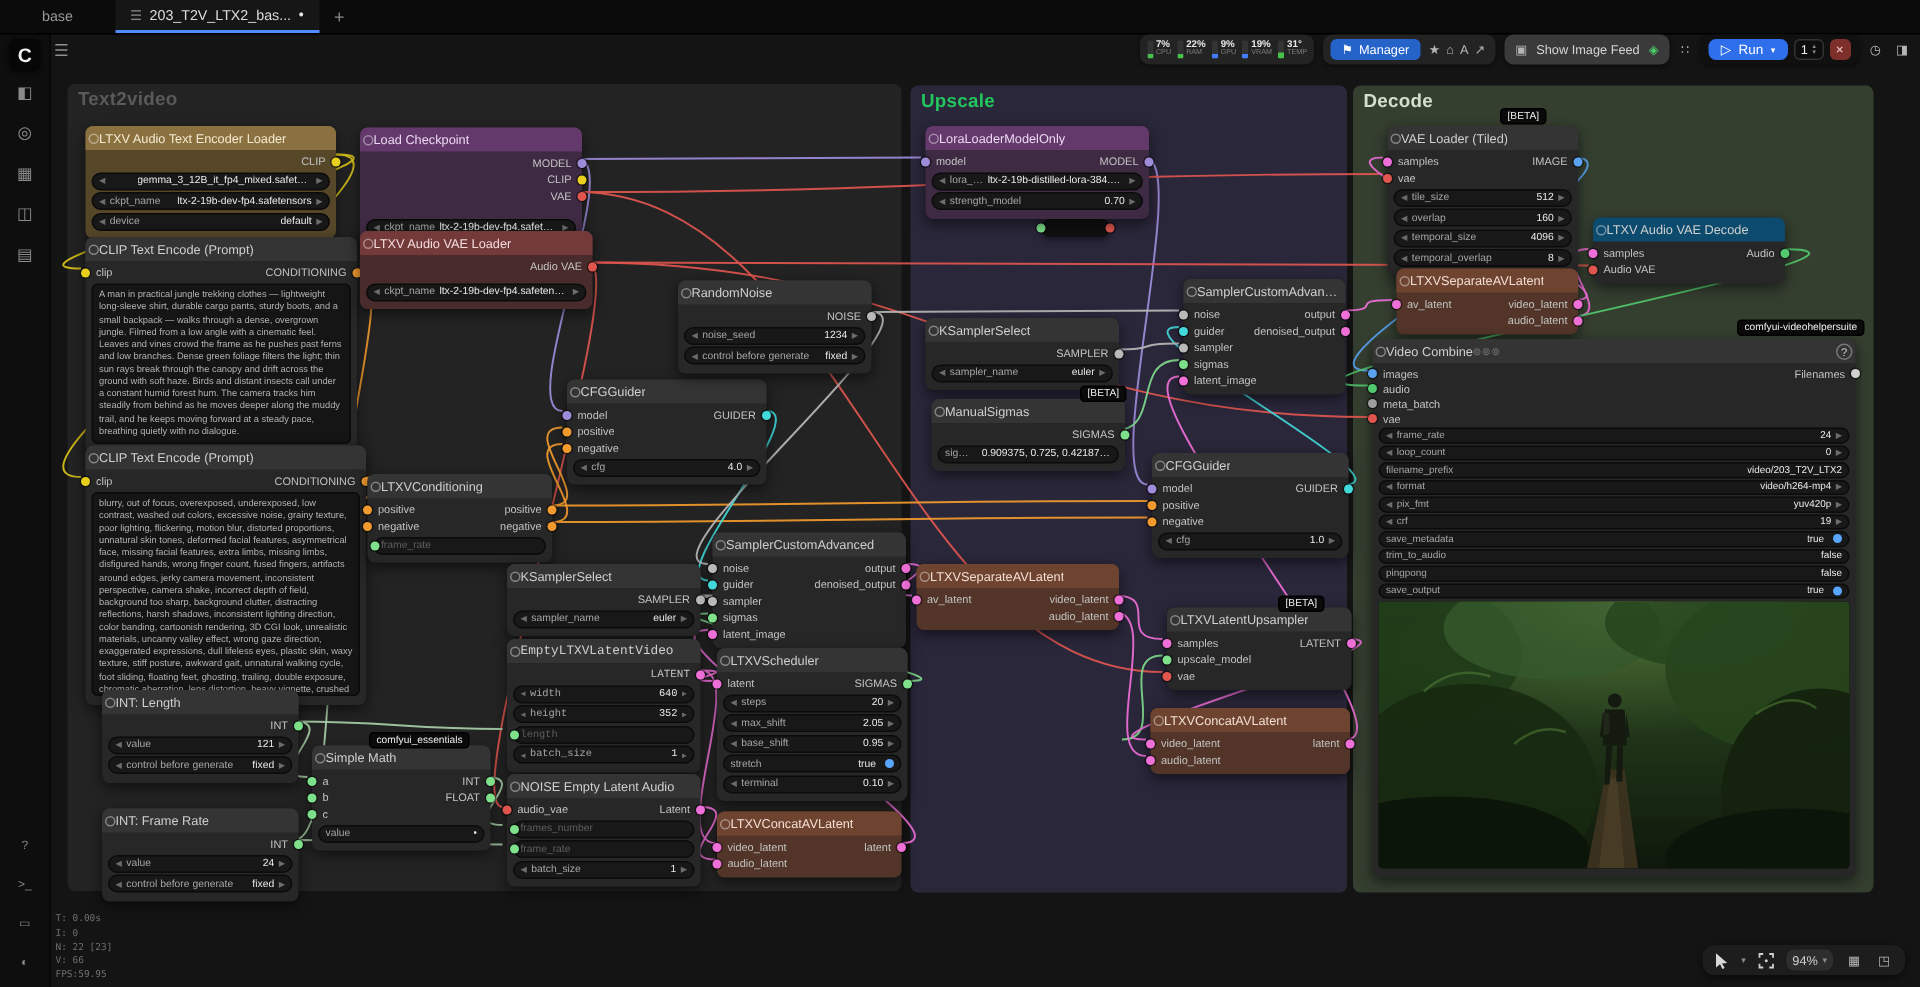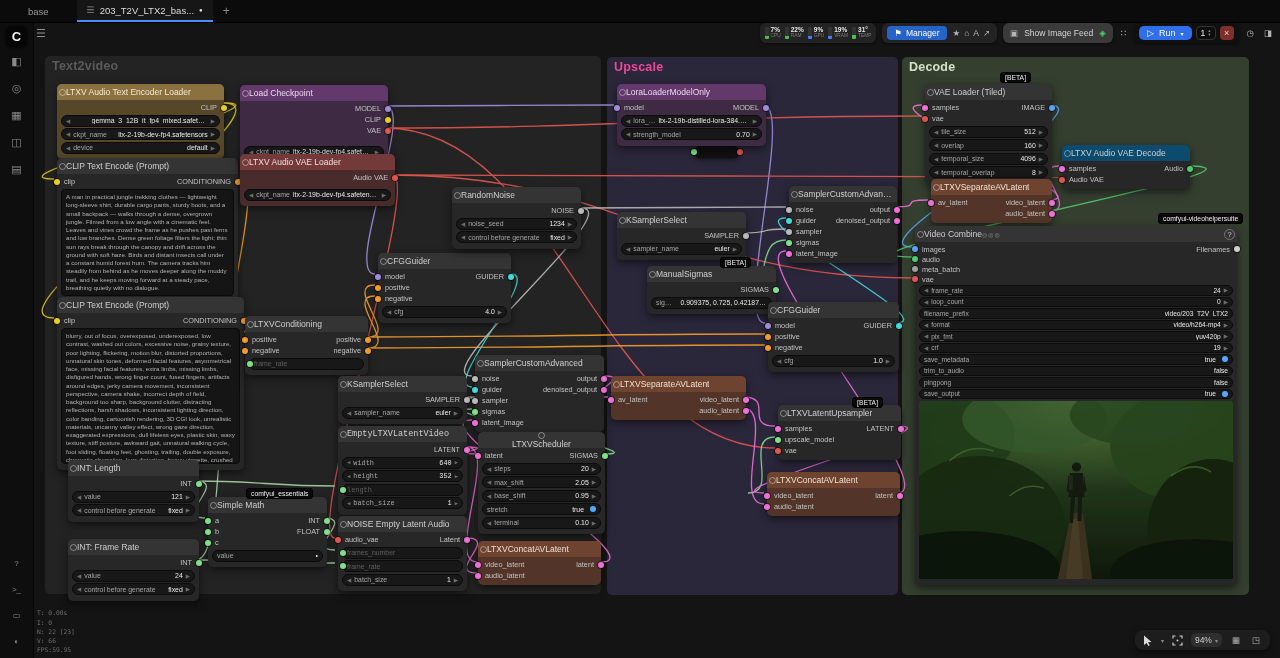--- a/index.html
+++ b/index.html
@@ -233,21 +233,21 @@
         <path d="M894,207 C926,207 896,200 928,200" stroke="#ee6fd8" stroke-width="1.3" fill="none" opacity="0.92"></path>
         <path d="M1049,200 C1106.15,200 864.85,105 922,105" stroke="#ee6fd8" stroke-width="1.3" fill="none" opacity="0.92"></path>
         <path d="M1049,211 C1081,211 1027,166 1059,166" stroke="#ee6fd8" stroke-width="1.3" fill="none" opacity="0.92"></path>
         <path d="M1049,105 C1110.65,105 850.35,247 912,247" stroke="#5aa2f0" stroke-width="1.3" fill="none" opacity="0.92"></path>
         <path d="M1187,166 C1310.75,166 788.25,257 912,257" stroke="#52c96e" stroke-width="1.3" fill="none" opacity="0.92"></path>
       </svg>
   <div class="group" style="left: 45px; top: 56px; width: 556px; height: 538px; background: rgba(58, 58, 58, 0.42);">
         <span class="g-title" style="color: rgb(90, 90, 90);">Text2video</span>
       </div>
       <div class="group" style="left: 607px; top: 57px; width: 291px; height: 538px; background: rgba(98, 86, 152, 0.3);">
-        <span class="g-title" style="color: #ec4899;">Upscale</span>
+        <span class="g-title" style="color: #22c55e;">Upscale</span>
       </div>
       <div class="group" style="left: 902px; top: 57px; width: 347px; height: 538px; background: rgba(100, 124, 88, 0.42);">
         <span class="g-title" style="color: rgb(212, 224, 204);">Decode</span>
       </div>
       <div class="pillnode" style="left: 694px; top: 146px; width: 46px; height: 12px;">
         <span class="dot" style="background: rgb(126, 224, 138); left: -3px;"></span>
         <span class="dot" style="background: rgb(224, 86, 79); right: -3px;"></span>
       </div>
       <div class="node" style="left: 57px; top: 84px; width: 167px; background: rgb(86, 71, 41);">
         <div class="n-head" style="background: rgb(138, 113, 63); color: rgb(243, 234, 210);">
@@ -522,21 +522,21 @@
           </div>
           <div class="row widget">
             <span class="arrow">◀</span>
             <span>batch_size</span>
             <span class="wvalue">1</span>
             <span class="arrow">▶</span>
           </div>
         </div>
       </div>
       <div class="node" style="left: 478px; top: 432px; width: 127px; background: rgb(39, 39, 39);">
-        <div class="n-head" style="background: rgb(52, 52, 52); color: rgb(207, 207, 207); flex-direction: column;">
+        <div class="n-head" style="background: rgb(52, 52, 52); color: rgb(207, 207, 207);">
           <span class="collapse"></span>
           <span class="n-title">LTXVScheduler</span>
         </div>
         <div class="n-body">
           <div class="row io">
             <span>latent</span>
             <span>SIGMAS</span>
             <span class="dot in" style="background: rgb(238, 111, 216);"></span>
             <span class="dot out" style="background: rgb(126, 224, 138);"></span>
           </div>
@@ -735,21 +735,21 @@
             <span class="dot out" style="background: rgb(185, 185, 185);"></span>
           </div>
           <div class="row widget">
             <span class="arrow">◀</span>
             <span>sampler_name</span>
             <span class="wvalue">euler</span>
             <span class="arrow">▶</span>
           </div>
         </div>
       </div>
-      <div class="node" style="left: 647px; top: 266px; width: 129px; background: rgb(39, 39, 39);">
+      <div class="node" style="left: 621px; top: 266px; width: 129px; background: rgb(39, 39, 39);">
         <div class="n-head" style="background: rgb(52, 52, 52); color: rgb(207, 207, 207);">
           <span class="collapse"></span>
           <span class="n-title">ManualSigmas</span>
         </div>
         <div class="n-body">
           <div class="row io">
             <span></span>
             <span>SIGMAS</span>
             <span class="dot out" style="background: rgb(126, 224, 138);"></span>
           </div>

